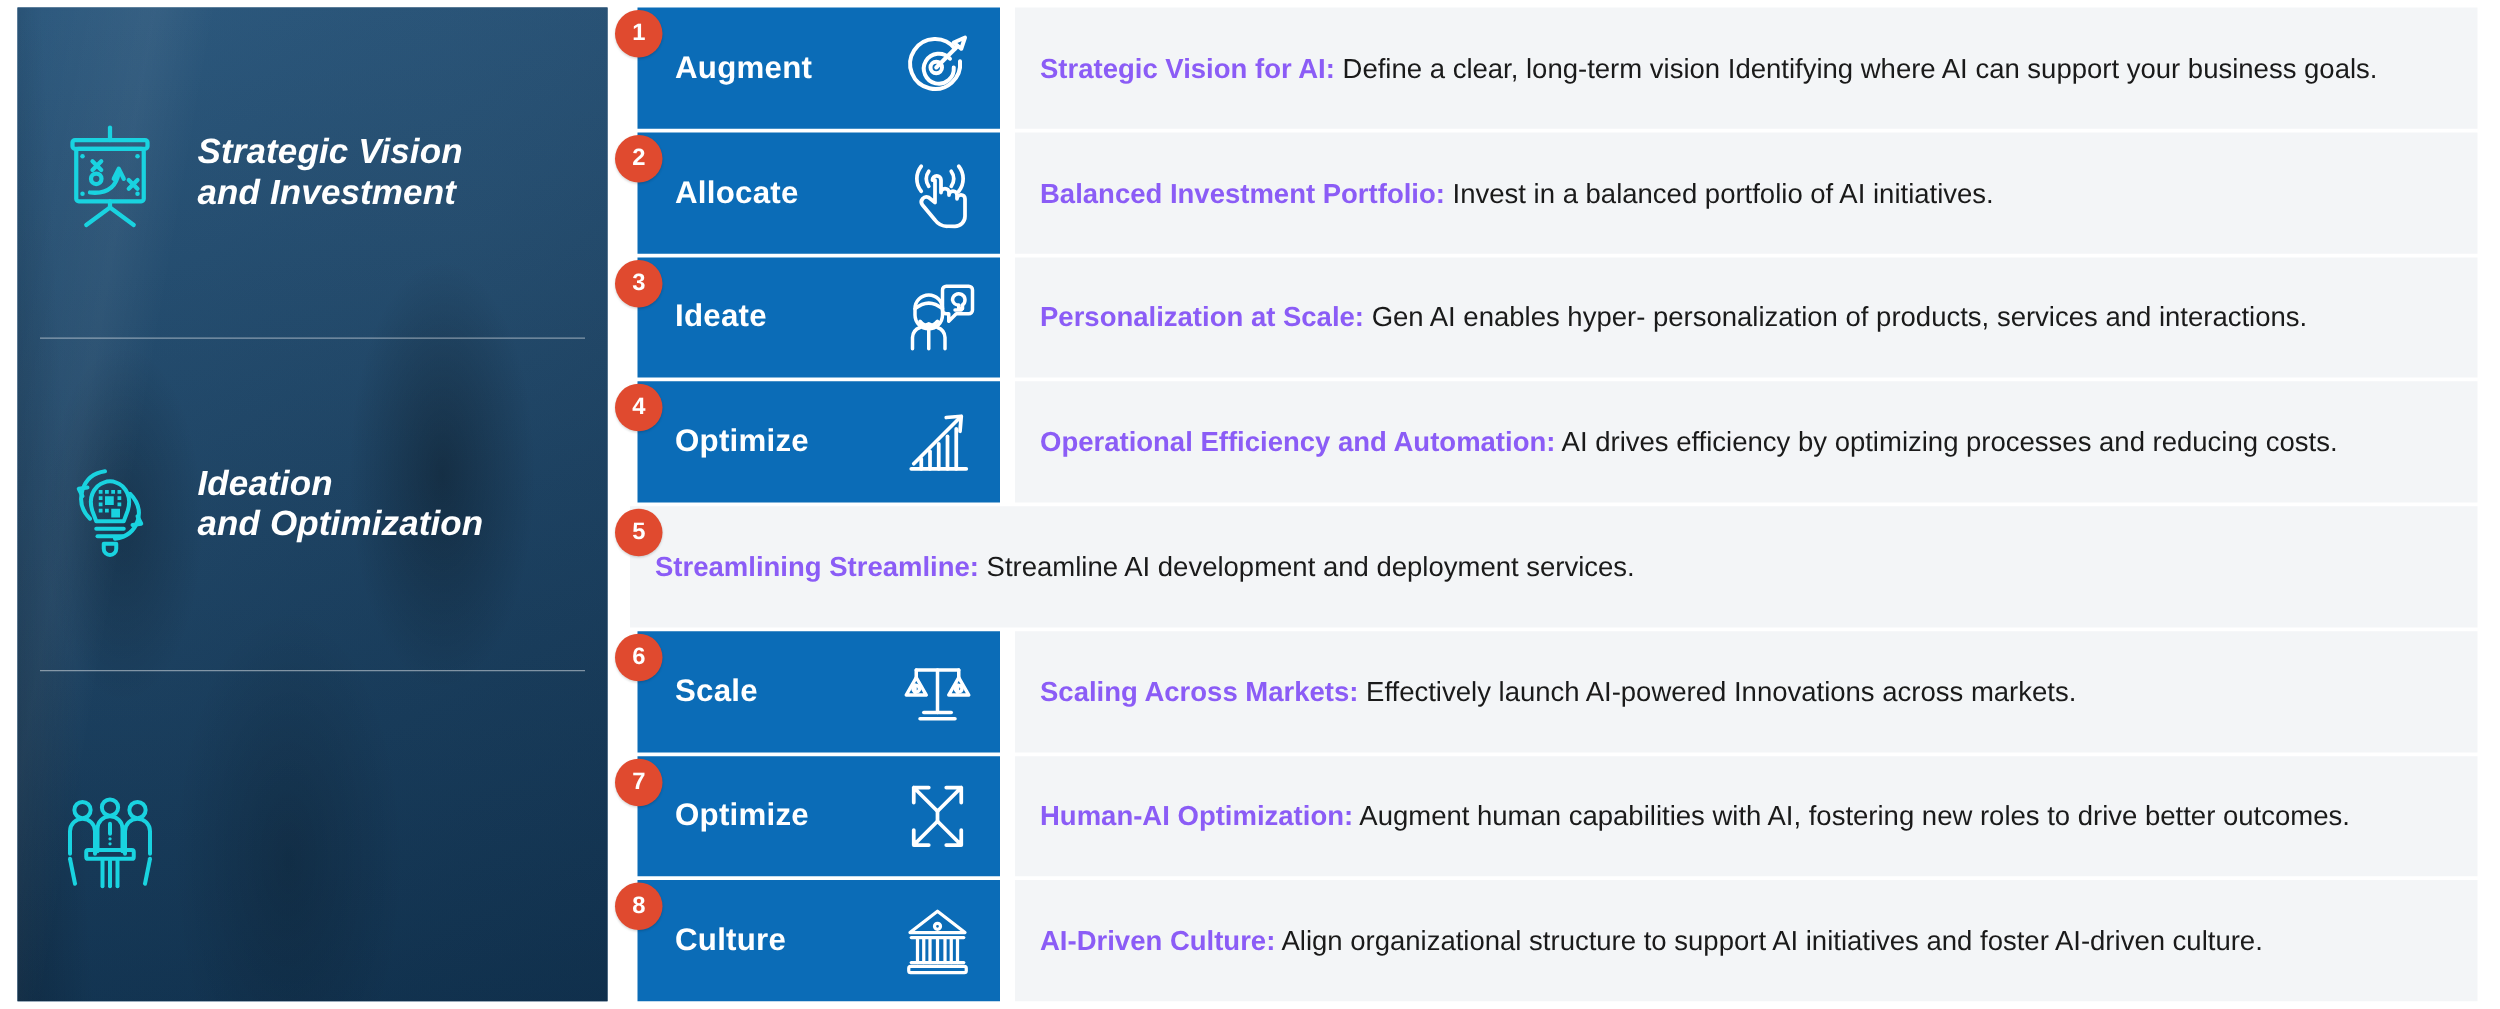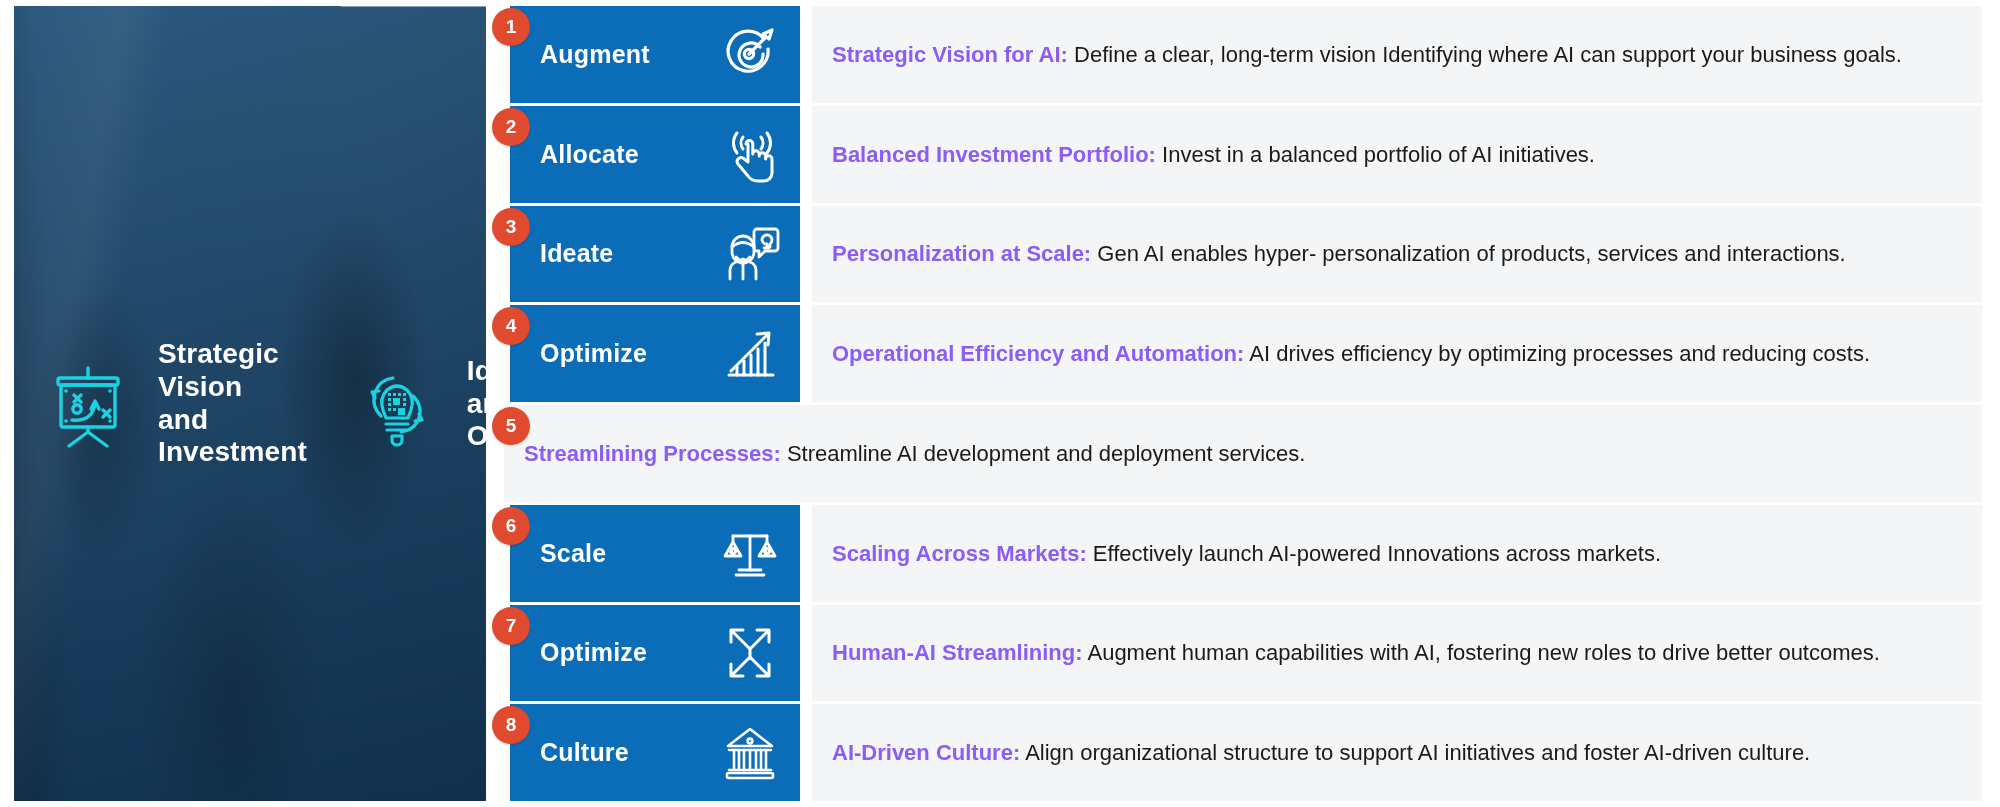--- a/index.html
+++ b/index.html
@@ -35,21 +35,22 @@
     position: relative;
     width: 100%;
     height: 100%;
     background:
       linear-gradient(160deg, rgba(31,78,117,0.93) 0%, rgba(25,66,101,0.93) 45%, rgba(18,54,86,0.95) 100%),
       radial-gradient(ellipse 55% 40% at 78% 22%, rgba(120,160,190,0.28), rgba(0,0,0,0) 70%),
       radial-gradient(ellipse 40% 30% at 20% 62%, rgba(130,170,200,0.18), rgba(0,0,0,0) 70%),
       linear-gradient(90deg, #1f4e79 0%, #23547f 30%, #1b4870 60%, #153d63 100%);
     overflow: hidden;
     display: flex;
-    flex-direction: row;
+    flex-direction: column;
+    font-style: italic;
   }
   
   .left-inner::before {
     content: "";
     position: absolute;
     inset: 0;
     background:
       linear-gradient(100deg, rgba(255,255,255,0.00) 0%, rgba(255,255,255,0.05) 18%, rgba(255,255,255,0.00) 26%),
       linear-gradient(87deg, rgba(0,0,0,0.18) 0%, rgba(0,0,0,0.0) 12%),
       radial-gradient(ellipse 22% 30% at 72% 47%, rgba(0,0,0,0.30), rgba(0,0,0,0) 72%),
@@ -353,21 +354,21 @@
         <div class="desc-text">
           <span class="desc-lead">Operational Efficiency and Automation:</span><span> AI drives efficiency by optimizing processes and reducing costs.</span>
         </div>
       </div>
     </div>
 
     <div class="step-row">
       <div class="badge">5</div>
       <div class="step-desc">
         <div class="desc-text">
-          <span class="desc-lead">Streamlining Processes:</span><span> Streamline AI development and deployment services.</span>
+          <span class="desc-lead">Streamlining Streamline:</span><span> Streamline AI development and deployment services.</span>
         </div>
       </div>
     </div>
 
     <div class="step-row">
       <div class="badge">6</div>
       <div class="step-bar">
         <span class="step-name">Scale</span>
         <span class="step-icon">
           <svg width="62" height="62" viewBox="0 0 62 62" fill="none" stroke="#ffffff" stroke-width="2.8" stroke-linecap="round" stroke-linejoin="round">
@@ -400,21 +401,21 @@
         <span class="step-icon">
           <svg width="62" height="62" viewBox="0 0 62 62" fill="none" stroke="#ffffff" stroke-width="3" stroke-linecap="round" stroke-linejoin="round">
             <path d="M12 8 h12 M12 8 v12 M12 8 L31 27 L50 8 M50 8 h-12 M50 8 v12"></path>
             <path d="M31 27 L31 35"></path>
             <path d="M12 54 h12 M12 54 v-12 M12 54 L31 35 L50 54 M50 54 h-12 M50 54 v-12"></path>
           </svg>
         </span>
       </div>
       <div class="step-desc">
         <div class="desc-text">
-          <span class="desc-lead">Human-AI Streamlining:</span><span> Augment human capabilities with AI, fostering new roles to drive better outcomes.</span>
+          <span class="desc-lead">Human-AI Optimization:</span><span> Augment human capabilities with AI, fostering new roles to drive better outcomes.</span>
         </div>
       </div>
     </div>
 
     <div class="step-row">
       <div class="badge">8</div>
       <div class="step-bar">
         <span class="step-name">Culture</span>
         <span class="step-icon">
           <svg width="62" height="62" viewBox="0 0 62 62" fill="none" stroke="#ffffff" stroke-width="2.6" stroke-linecap="round" stroke-linejoin="round">

